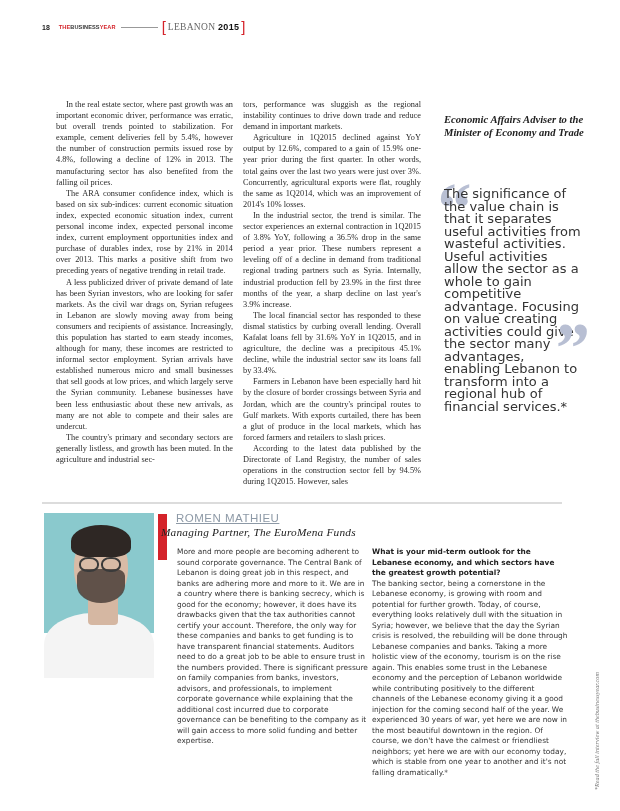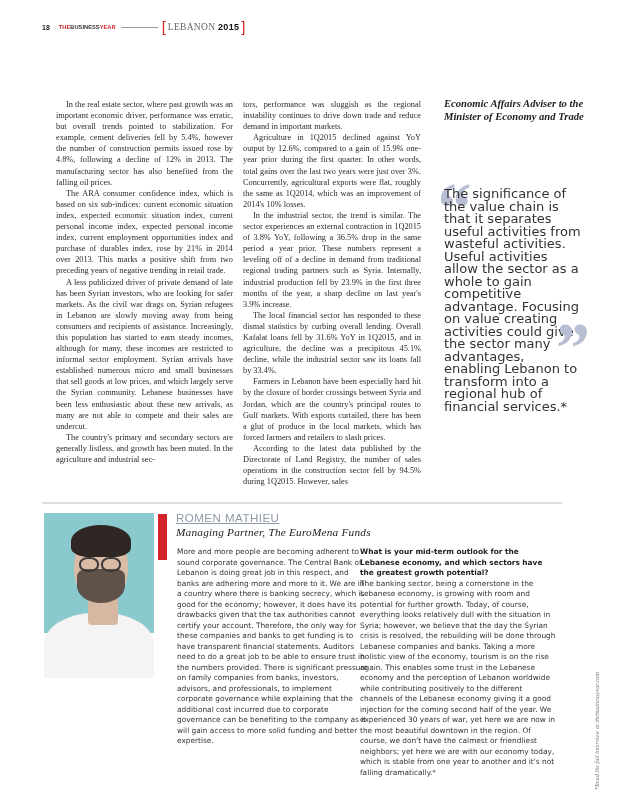--- a/index.html
+++ b/index.html
@@ -16,47 +16,47 @@
   .country b { color: #111; font-family: "Liberation Sans", sans-serif; font-size: 9px; }
 
   .col { position: absolute; top: 99px; font-size: 8.3px; line-height: 11.1px; text-align: justify; hyphens: manual; }
   .col p { margin: 0; text-indent: 10px; }
   .col p.noindent { text-indent: 0; }
   #col1 { left: 56px; width: 177px; }
   #col2 { left: 243px; width: 178px; }
 
   .side { position: absolute; left: 444px; top: 97px; width: 145px; }
   .side-name { font-family: "Liberation Sans", sans-serif; font-size: 11.5px; color: #8d99a6; letter-spacing: 0.6px; line-height: 12.5px; font-weight: 300; }
-  .side-role { font-family: "Liberation Serif", serif; font-style: italic; font-weight: bold; font-size: 10.6px; line-height: 12.8px; color: #222; margin-top: 1px; }
+  .side-role { font-family: "Liberation Serif", serif; font-style: italic; font-weight: bold; font-size: 10.6px; line-height: 12.8px; color: #222; margin-top: 17px; }
   .quote-wrap { position: absolute; left: 444px; top: 188px; width: 160px; }
   .qmark-open { position: absolute; left: -10px; top: -16px; font-family: "Liberation Serif", serif; font-size: 72px; line-height: 72px; color: #b8bfd3; font-weight: bold; font-style: italic; }
   .qmark-close { position: absolute; left: 108px; top: 124px; font-family: "Liberation Serif", serif; font-size: 72px; line-height: 72px; color: #b8bfd3; font-weight: bold; font-style: italic; }
   .quote-text { position: relative; font-family: "DejaVu Sans", sans-serif; font-size: 13px; line-height: 12.5px; color: #333; width: 140px; }
 
   .divider { position: absolute; left: 42px; top: 502px; width: 520px; height: 2px; background: #dcdcdc; }
 
   .photo { position: absolute; left: 44px; top: 513px; width: 110px; height: 165px; overflow: hidden; }
   .photo .bg { position: absolute; left: 0; top: 0; width: 110px; height: 120px; background: #8ac9cd; }
   .photo .shirt { position: absolute; left: 0px; top: 100px; width: 110px; height: 70px; background: #f4f4f4; border-radius: 45% 45% 0 0; }
   .photo .neck { position: absolute; left: 44px; top: 82px; width: 30px; height: 30px; background: #d5b7a2; border-radius: 4px; }
   .photo .head { position: absolute; left: 30px; top: 18px; width: 54px; height: 72px; background: #d9bba6; border-radius: 48% 48% 46% 46%; }
   .photo .hair { position: absolute; left: 27px; top: 12px; width: 60px; height: 32px; background: #2e2724; border-radius: 50% 50% 30% 30%; }
   .photo .beard { position: absolute; left: 33px; top: 56px; width: 48px; height: 34px; background: #4a3e38; border-radius: 20% 20% 50% 50%; opacity: 0.85; }
   .photo .glass-l, .photo .glass-r { position: absolute; top: 44px; width: 16px; height: 11px; border: 2px solid #3a3a3a; border-radius: 45%; }
   .photo .glass-l { left: 35px; }
   .photo .glass-r { left: 57px; }
 
   .redbar { position: absolute; left: 158px; top: 514px; width: 9px; height: 46px; background: #d4232a; }
   .int-name { position: absolute; left: 176px; top: 512px; font-family: "Liberation Sans", sans-serif; font-size: 11.5px; color: #8d99a6; letter-spacing: 0.5px; font-weight: 300; text-decoration: underline; }
-  .int-role { position: absolute; left: 176px; top: 526px; font-family: "Liberation Serif", serif; font-style: italic; font-size: 11.3px; color: #222; letter-spacing: 0.2px; }
+  .int-role { position: absolute; left: 161px; top: 526px; font-family: "Liberation Serif", serif; font-style: italic; font-size: 11.3px; color: #222; letter-spacing: 0.2px; }
 
   .icol { position: absolute; font-family: "DejaVu Sans", sans-serif; font-size: 7.4px; line-height: 10.5px; color: #333; }
   .icol .q { font-weight: bold; color: #222; }
   #icol1 { left: 177px; top: 547px; width: 192px; }
-  #icol2 { left: 360px; top: 547px; width: 196px; }
+  #icol2 { left: 372px; top: 547px; width: 196px; }
 
   .vertical-note { position: absolute; left: 593px; top: 790px; transform-origin: left top; transform: rotate(-90deg); font-family: "Liberation Serif", serif; font-style: italic; font-size: 6.2px; color: #777; white-space: nowrap; }
 </style>
 </head>
 <body>
 
 <div class="header">
   <span class="page-num">18</span>
   <span class="brand"><span class="the">THE</span><span class="biz">BUSINESS</span><span class="yr">YEAR</span></span>
   <span class="hline"></span>

